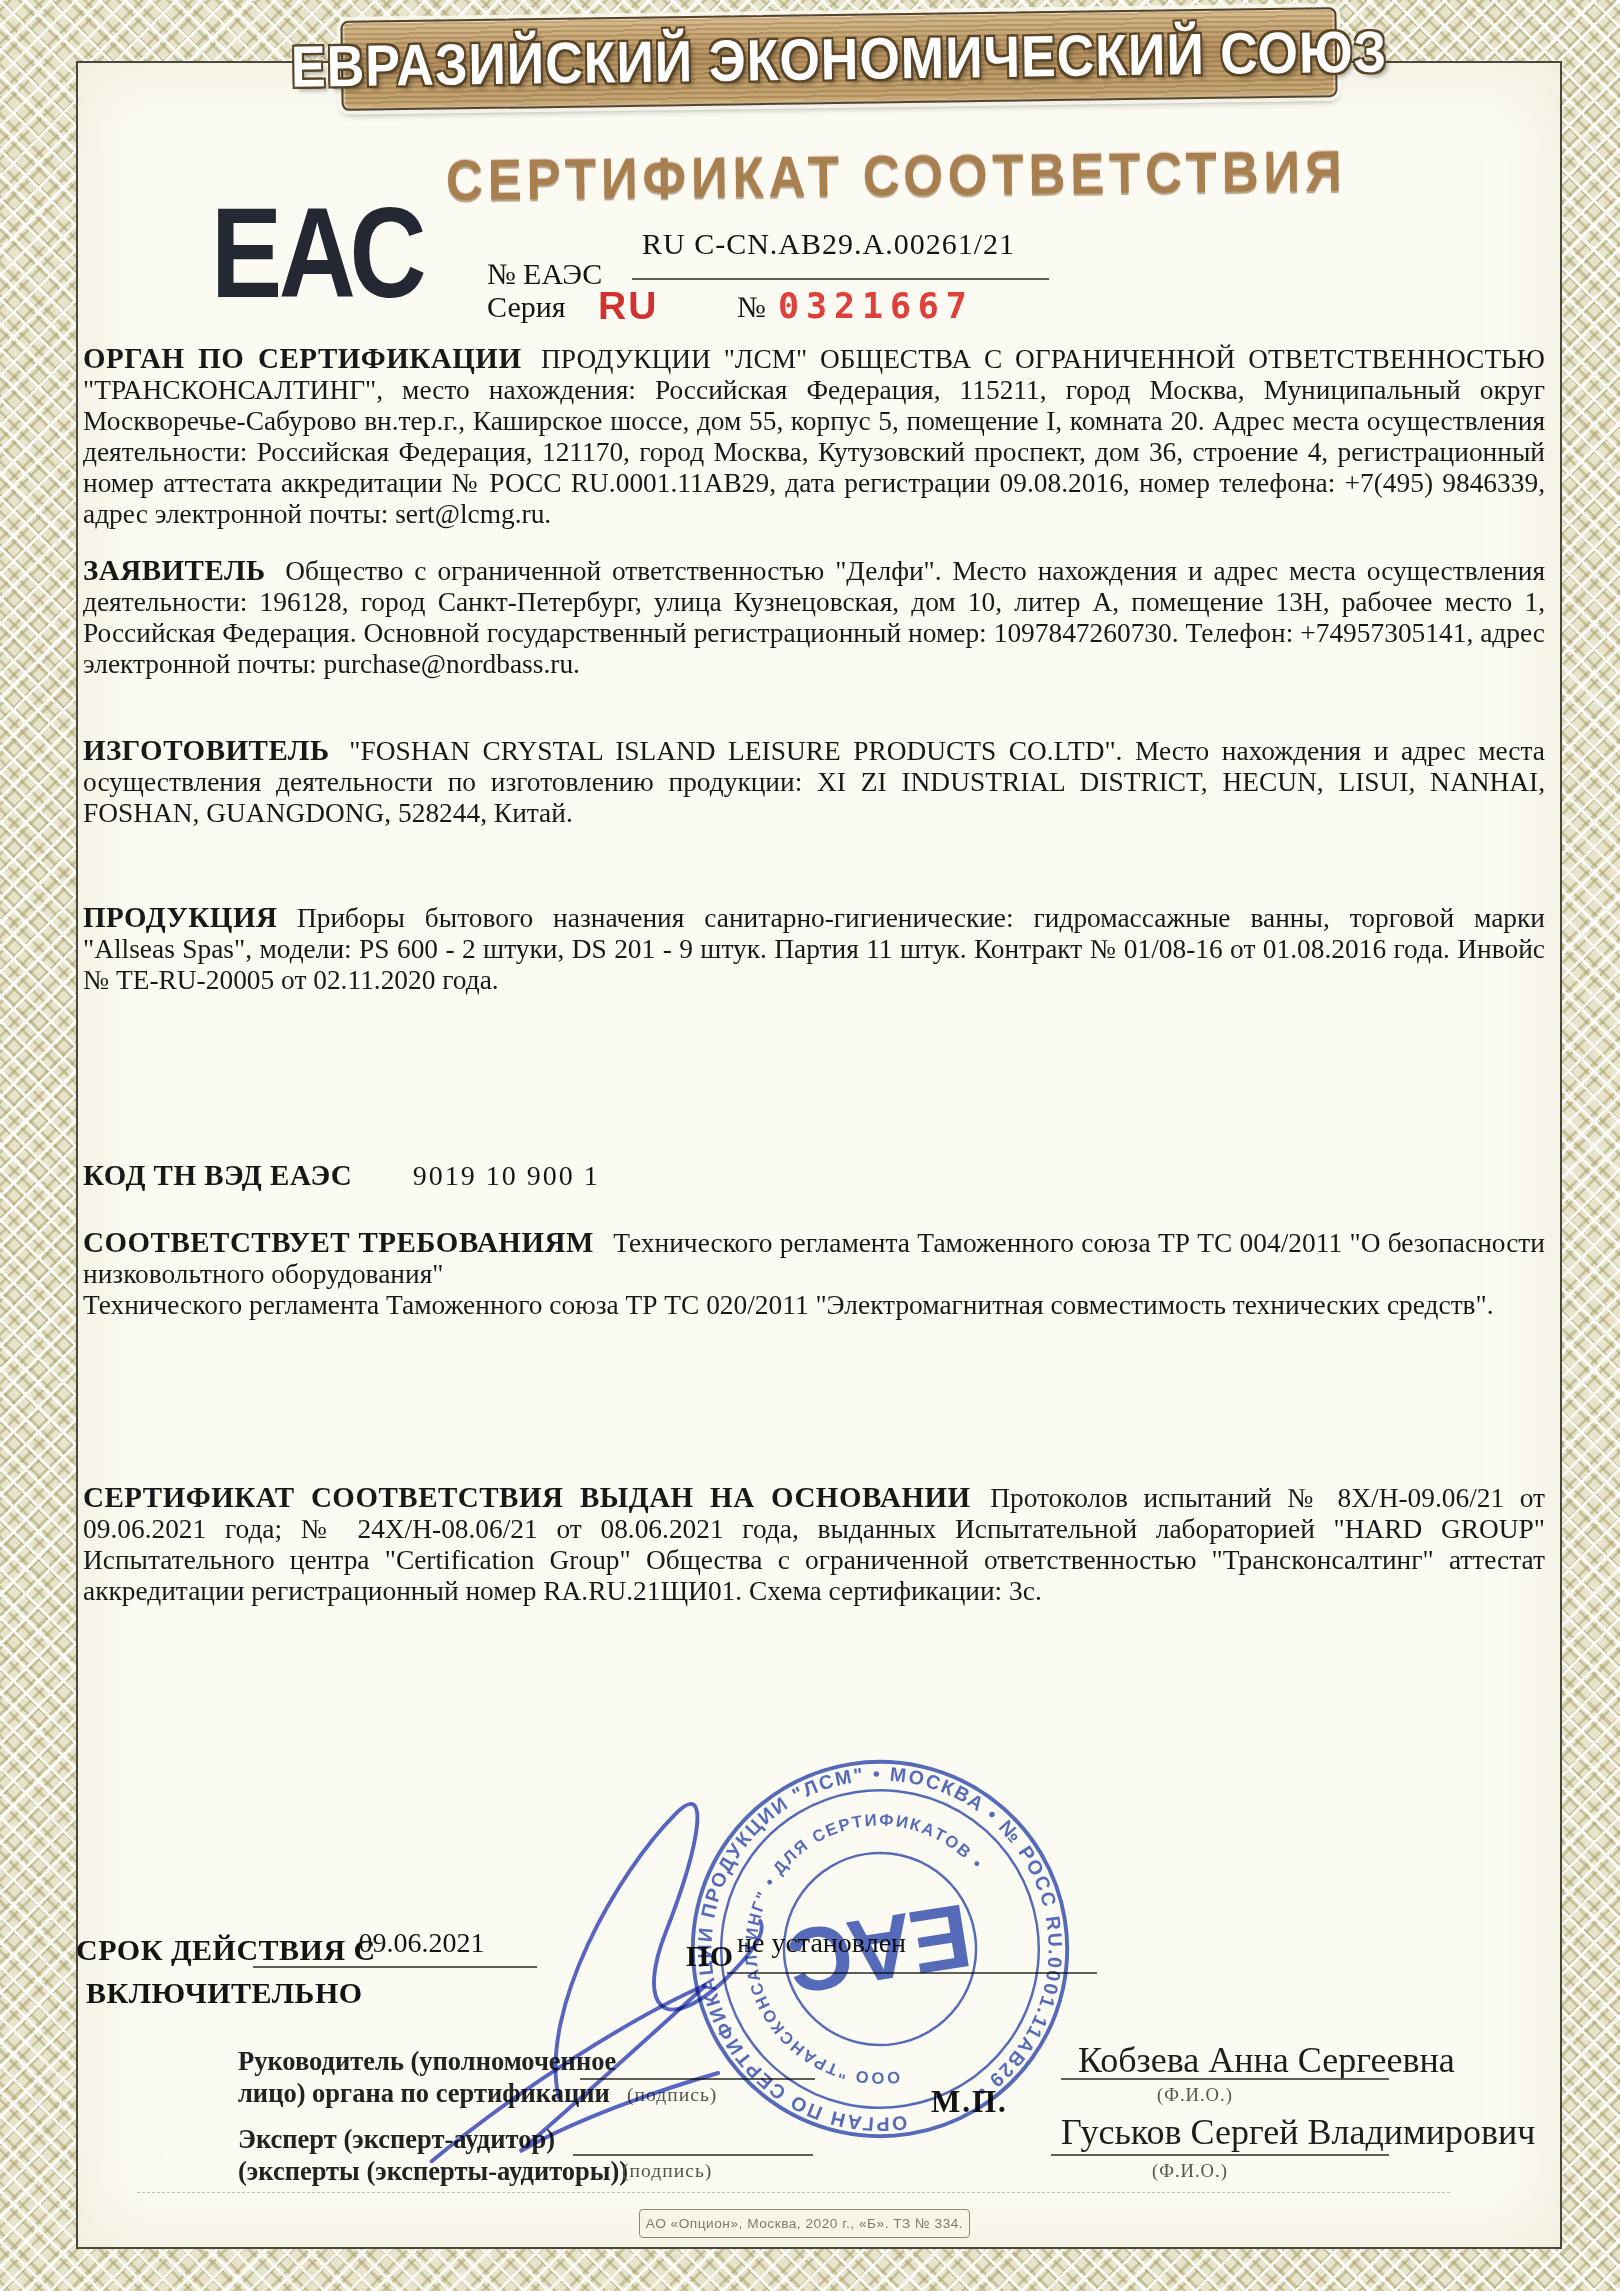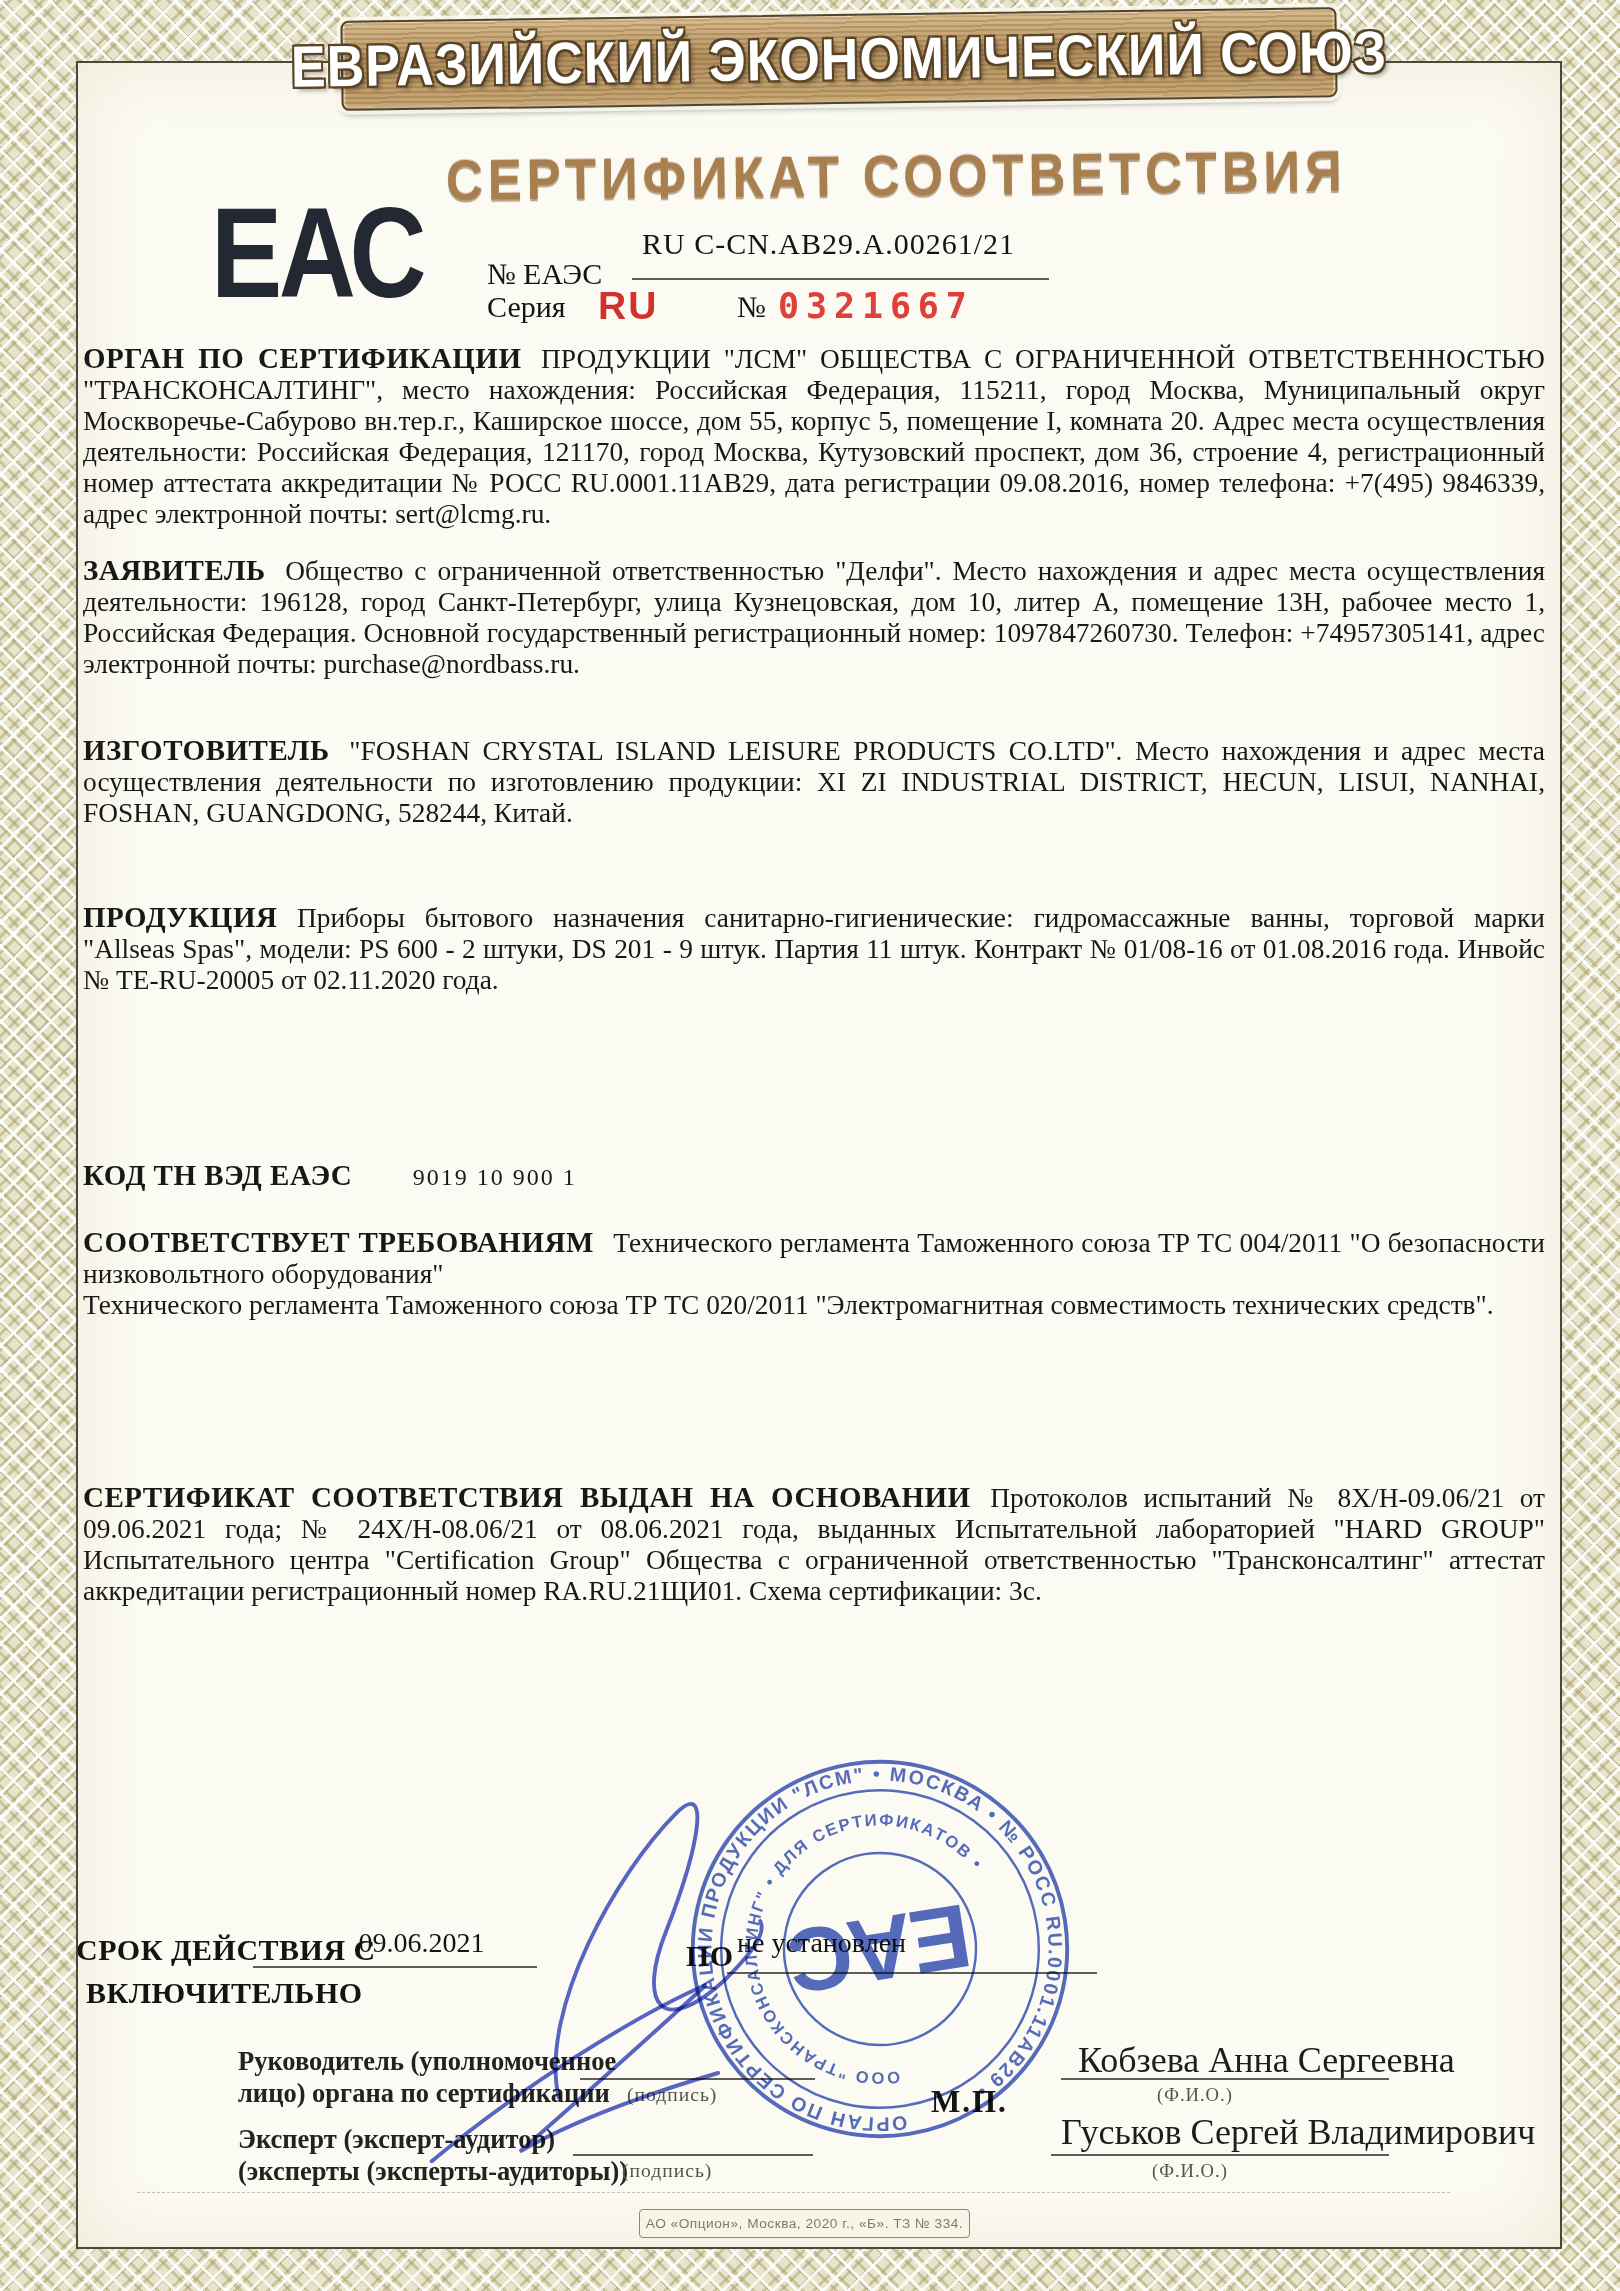--- a/index.html
+++ b/index.html
@@ -50,21 +50,21 @@
   .certno-label{position:absolute;left:487px;top:233px;margin-top:24px;}
   .certno-value{position:absolute;left:642px;top:227px;font-size:30px;letter-spacing:1px;font-family:Liberation Serif, serif;}
   .certno-line{position:absolute;left:632px;top:278px;width:417px;height:2px;background:#5a5a52;}
   .series-label{position:absolute;left:487px;top:290px;}
   .series-value{position:absolute;left:598px;top:284px;font-family:"Liberation Sans",sans-serif;font-weight:bold;font-size:39px;color:#d2322d;letter-spacing:2px;}
   .blankno-label{position:absolute;left:737px;top:290px;}
   .blankno-value{position:absolute;left:778px;top:286px;font-family:"DejaVu Sans Mono",monospace;font-weight:bold;font-size:35px;color:#e0403a;letter-spacing:6.9px;}
   .para{position:absolute;left:83px;width:1462px;text-align:justify;font-size:27.4px;line-height:31px;color:#181818;}
   .para .sh{font-weight:bold;font-size:29px;letter-spacing:0.5px;padding-right:19.6px;white-space:nowrap;}
   .para .block{display:block;text-align:left;}
-  .codeval{margin-left:41px;font-size:24px;letter-spacing:2px;}
+  .codeval{margin-left:41px;font-size:28px;letter-spacing:2px;}
   .v-label{position:absolute;font-weight:bold;font-size:30px;letter-spacing:0.5px;}
   .v-value{position:absolute;font-size:28px;}
   .rule{position:absolute;height:2px;background:#5f5f57;}
   .role{position:absolute;left:238px;width:412px;font-weight:bold;font-size:26.5px;line-height:32px;color:#222;}
   .cap{position:absolute;font-size:19.6px;color:#55544c;letter-spacing:1px;}
   .name{position:absolute;font-size:36px;color:#1d1d1d;white-space:nowrap;}
   .mp{position:absolute;left:931px;top:2084px;font-weight:bold;font-size:31px;letter-spacing:2px;}
   .soft-rule{position:absolute;left:137px;top:2192px;width:1313px;border-top:1px dashed #9a988a;opacity:.6;}
   .footer-box{
     position:absolute;left:639px;top:2209px;width:329px;height:26.5px;

